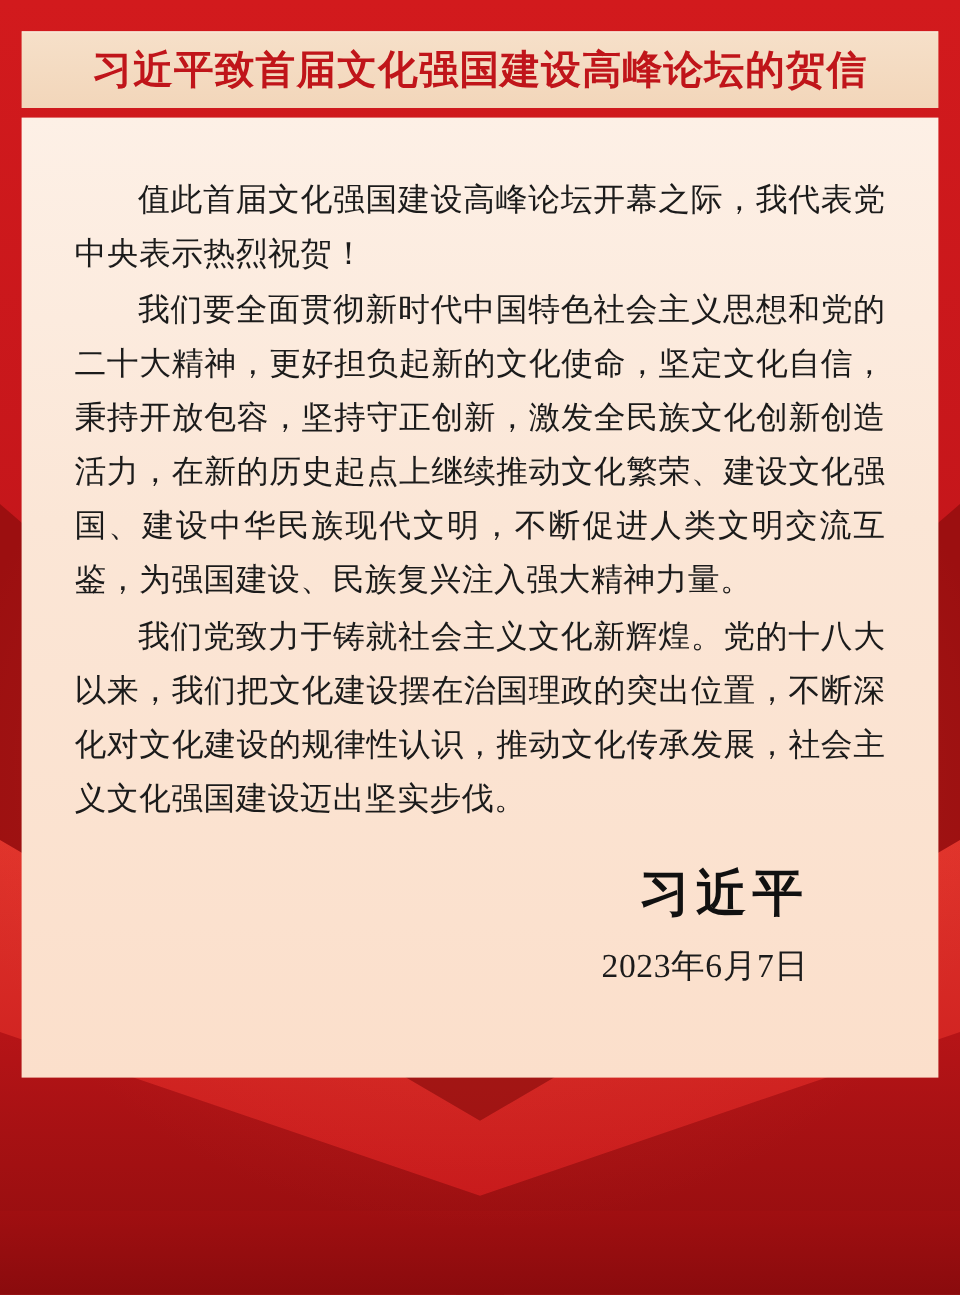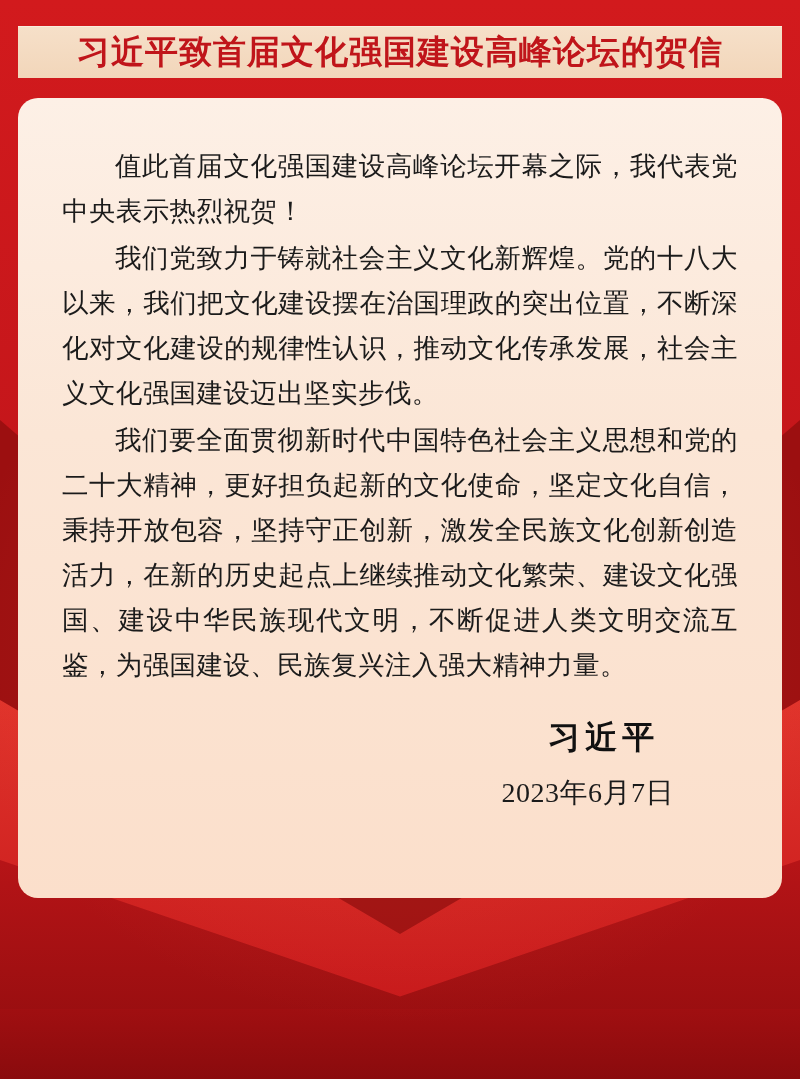--- a/index.html
+++ b/index.html
@@ -81,21 +81,21 @@
     background: radial-gradient(ellipse at 50% 35%, rgba(255,180,120,0.22) 0%, rgba(255,120,80,0.07) 45%, rgba(0,0,0,0) 70%);
     pointer-events: none;
   }
 
   
   .title-bar {
     position: absolute;
     left: 18px;
     top: 26px;
     width: 764px;
-    height: 52px;
+    height: 64px;
     background: linear-gradient(180deg, #f6e0c9 0%, #f2d6ba 100%);
     display: flex;
     align-items: center;
     justify-content: center;
     box-shadow: 0 1px 0 rgba(255,255,255,0.4) inset;
   }
   .title-text {
     font-family: "Liberation Serif", "DejaVu Serif", serif;
     font-weight: bold;
     font-size: 33px;
@@ -107,21 +107,20 @@
   
   .letter {
     position: absolute;
     left: 18px;
     top: 98px;
     width: 764px;
     height: 800px;
     background: linear-gradient(180deg, #fdf0e6 0%, #fbe6d6 42%, #fbdfcb 100%);
     padding: 0;
     box-sizing: border-box;
-    border-radius: 20px;
   }
   .letter-inner {
     padding: 46px 44px 0 44px;
   }
   .para {
     font-family: "Liberation Sans", "DejaVu Sans", sans-serif;
     font-size: 26.5px;
     line-height: 45px;
     color: #1b1b1b;
     text-align: justify;
@@ -131,21 +130,21 @@
   }
   .signature-block {
     position: absolute;
     right: 108px;
     top: 618px;
     text-align: center;
   }
   .signature {
     font-family: "Liberation Serif", "DejaVu Serif", serif;
     font-weight: bold;
-    font-size: 32px;
+    font-size: 42px;
     letter-spacing: 5px;
     color: #111;
     margin-left: 32px;
   }
   .sign-date {
     margin-top: 14px;
     font-family: "Liberation Serif", "DejaVu Serif", serif;
     font-size: 28px;
     letter-spacing: 0.5px;
     color: #1b1b1b;
@@ -204,22 +203,22 @@
   <div class="bg-bottom-band"></div>
   <div class="bg-glow"></div>
 
   <div class="title-bar">
     <div class="title-text">习近平致首届文化强国建设高峰论坛的贺信</div>
   </div>
 
   <div class="letter">
     <div class="letter-inner">
       <p class="para">值此首届文化强国建设高峰论坛开幕之际，我代表党中央表示热烈祝贺！</p>
+      <p class="para">我们要全面贯彻新时代中国特色社会主义思想和党的二十大精神，更好担负起新的文化使命，坚定文化自信，秉持开放包容，坚持守正创新，激发全民族文化创新创造活力，在新的历史起点上继续推动文化繁荣、建设文化强国、建设中华民族现代文明，不断促进人类文明交流互鉴，为强国建设、民族复兴注入强大精神力量。</p>
       <p class="para">我们党致力于铸就社会主义文化新辉煌。党的十八大以来，我们把文化建设摆在治国理政的突出位置，不断深化对文化建设的规律性认识，推动文化传承发展，社会主义文化强国建设迈出坚实步伐。</p>
-      <p class="para">我们要全面贯彻新时代中国特色社会主义思想和党的二十大精神，更好担负起新的文化使命，坚定文化自信，秉持开放包容，坚持守正创新，激发全民族文化创新创造活力，在新的历史起点上继续推动文化繁荣、建设文化强国、建设中华民族现代文明，不断促进人类文明交流互鉴，为强国建设、民族复兴注入强大精神力量。</p>
     </div>
 
     <div class="signature-block">
       <div class="signature">习近平</div>
       <div class="sign-date">2023年6月7日</div>
     </div>
   </div>
 
 
 </div>

